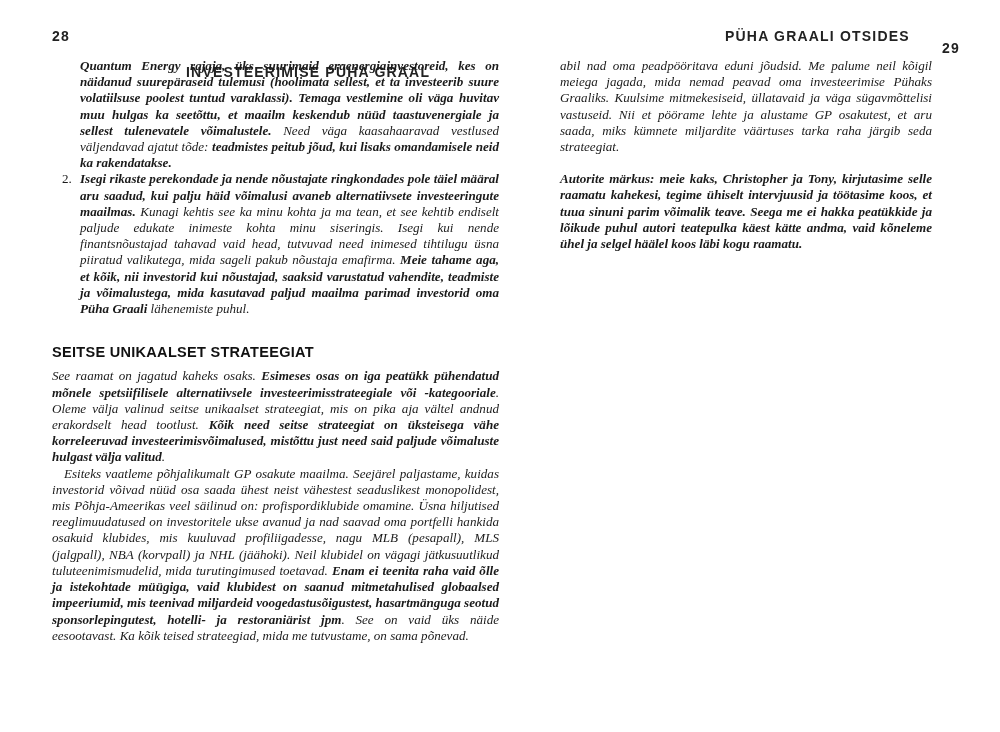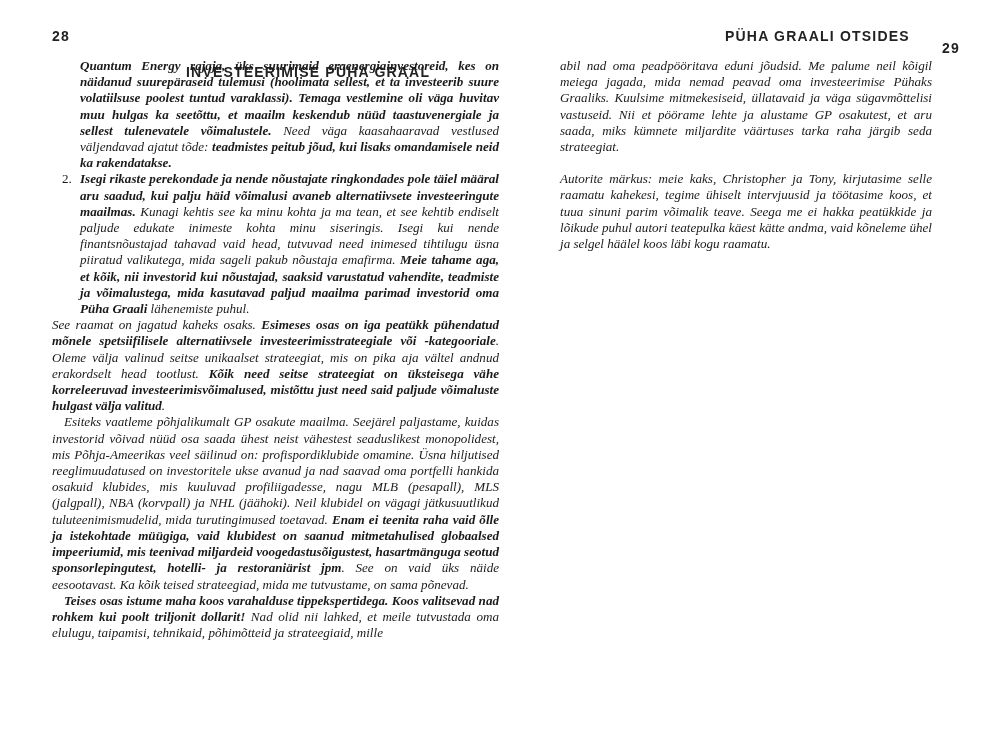--- a/index.html
+++ b/index.html
@@ -34,43 +34,43 @@
     b { font-weight: bold; }
     .blk { padding-left: 28px; }
     .list-item { position: relative; padding-left: 28px; }
     .list-num { position: absolute; left: 10px; top: 0; }
     .section-heading {
       font-family: "Liberation Sans", "DejaVu Sans", sans-serif;
       font-weight: bold; font-size: 14.5px; letter-spacing: 0.3px;
       text-transform: uppercase; margin-top: 27px; margin-bottom: 8px;
       color: #111;
     }
-    .note { font-style: italic; margin-top: 16px; }
+    .note { font-style: italic; margin-top: 16px; font-weight: bold; }
   </style>
 </head>
 <body>
 
 <div class="spread">
 
   <div class="running-head rh-left-num">28</div>
   <div class="running-head rh-left-title">Investeerimise Püha Graal</div>
   <div class="running-head rh-right-title">Püha Graali otsides</div>
   <div class="running-head rh-right-num">29</div>
 
   <div class="page-left">
     <p class="blk"><b>Quantum Energy rajaja, üks suurimaid eraenergiainvestoreid, kes on näidanud suurepäraseid tulemusi (hoolimata sellest, et ta investeerib suure volatiilsuse poolest tuntud varaklassi). Temaga vestlemine oli väga huvitav muu hulgas ka seetõttu, et maailm keskendub nüüd taastuvenergiale ja sellest tulenevatele võimalustele.</b><span> Need väga kaasahaaravad vestlused väljendavad ajatut tõde: </span><b>teadmistes peitub jõud, kui lisaks omandamisele neid ka rakendatakse.</b></p>
     <div class="list-item">
       <span class="list-num">2.</span>
       <p><b>Isegi rikaste perekondade ja nende nõustajate ringkondades pole täiel määral aru saadud, kui palju häid võimalusi avaneb alternatiivsete investeeringute maailmas.</b><span> Kunagi kehtis see ka minu kohta ja ma tean, et see kehtib endiselt paljude edukate inimeste kohta minu siseringis. Isegi kui nende finantsnõustajad tahavad vaid head, tutvuvad need inimesed tihtilugu üsna piiratud valikutega, mida sageli pakub nõustaja emafirma. </span><b>Meie tahame aga, et kõik, nii investorid kui nõustajad, saaksid varustatud vahendite, teadmiste ja võimalustega, mida kasutavad paljud maailma parimad investorid oma Püha Graali</b><span> lähenemiste puhul.</span></p>
     </div>
 
+    <h2 class="section-heading">Seitse unikaalset strateegiat</h2>
 
     <p><span>See raamat on jagatud kaheks osaks. </span><b>Esimeses osas on iga peatükk pühendatud mõnele spetsiifilisele alternatiivsele investeerimisstrateegiale või -kategooriale</b><span>. Oleme välja valinud seitse unikaalset strateegiat, mis on pika aja vältel andnud erakordselt head tootlust. </span><b>Kõik need seitse strateegiat on üksteisega vähe korreleeruvad investeerimisvõimalused, mistõttu just need said paljude võimaluste hulgast välja valitud</b><span>.</span></p>
     <p class="indent"><span>Esiteks vaatleme põhjalikumalt GP osakute maailma. Seejärel paljastame, kuidas investorid võivad nüüd osa saada ühest neist vähestest seaduslikest monopolidest, mis Põhja-Ameerikas veel säilinud on: profispordiklubide omamine. Üsna hiljutised reeglimuudatused on investoritele ukse avanud ja nad saavad oma portfelli hankida osakuid klubides, mis kuuluvad profiliigadesse, nagu MLB (pesapall), MLS (jalgpall), NBA (korvpall) ja NHL (jäähoki). Neil klubidel on vägagi jätkusuutlikud tuluteenimismudelid, mida turutingimused toetavad. </span><b>Enam ei teenita raha vaid õlle ja istekohtade müügiga, vaid klubidest on saanud mitmetahulised globaalsed impeeriumid, mis teenivad miljardeid voogedastusõigustest, hasartmänguga seotud sponsorlepingutest, hotelli- ja restoraniärist jpm</b><span>. See on vaid üks näide eesootavast. Ka kõik teised strateegiad, mida me tutvustame, on sama põnevad.</span></p>
-    <p class="indent"><b>Teises osas istume maha koos varahalduse tippekspertidega. Koos valitsevad nad rohkem kui poolt triljonit dollarit!</b><span> Nad olid nii lahked, et meile tutvustada oma elulugu, taipamisi, tehnikaid, põhimõtteid ja strateegiaid, mille</span></p>
   </div>
 
   <div class="page-right">
     <p><span>abil nad oma peadpööritava eduni jõudsid. Me palume neil kõigil meiega jagada, mida nemad peavad oma investeerimise Pühaks Graaliks. Kuulsime mitmekesiseid, üllatavaid ja väga sügavmõttelisi vastuseid. Nii et pöörame lehte ja alustame GP osakutest, et aru saada, miks kümnete miljardite väärtuses tarka raha järgib seda strateegiat.</span></p>
     <p class="note">Autorite märkus: meie kaks, Christopher ja Tony, kirjutasime selle raamatu kahekesi, tegime ühiselt intervjuusid ja töötasime koos, et tuua sinuni parim võimalik teave. Seega me ei hakka peatükkide ja lõikude puhul autori teatepulka käest kätte andma, vaid kõneleme ühel ja selgel häälel koos läbi kogu raamatu.</p>
   </div>
 
 </div>
 
 </body></html>

